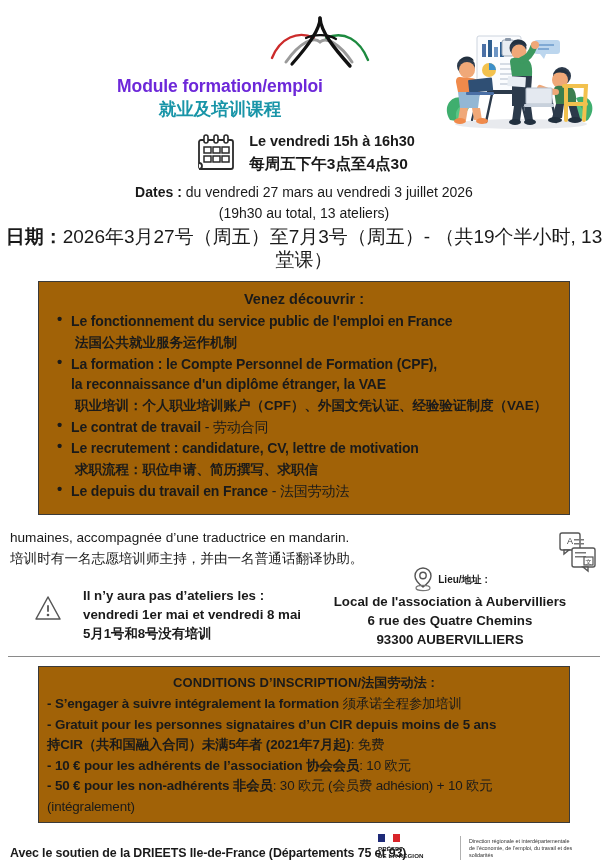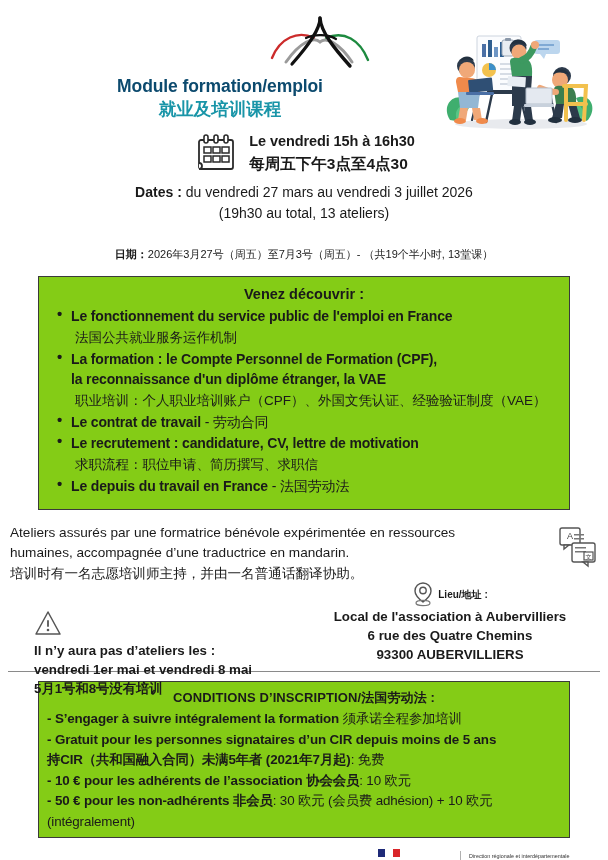--- a/index.html
+++ b/index.html
@@ -12,72 +12,72 @@
   }
   .page { position: relative; width: 608px; height: 860px; }
 
   
   .header { position: relative; height: 128px; }
   .assoc-logo { position: absolute; left: 262px; top: 12px; width: 116px; height: 62px; }
   .illustration { position: absolute; left: 438px; top: 28px; width: 166px; height: 104px; }
 
   .title-block { position: absolute; left: 0; top: 76px; width: 440px; text-align: center; }
   .title-fr {
-    font-size: 17.5px; font-weight: bold; color: #0c4a6e;
+    font-size: 17.5px; font-weight: bold; color: #6d28d9;
     letter-spacing: -0.1px; line-height: 21px;
   }
   .title-cn {
     font-size: 17.5px; font-weight: bold; color: #1995a8;
     line-height: 23px; margin-top: 1px;
   }
 
   
   .schedule { position: relative; padding-top: 2px; }
   .sched-row { display: flex; align-items: flex-start; justify-content: center; gap: 10px; }
   .cal-icon { width: 46px; height: 46px; flex: none; margin-top: 2px; }
   .sched-text { padding-top: 1px; }
   .sched-fr { font-size: 14.5px; font-weight: bold; line-height: 21px; letter-spacing: -0.1px; }
   .sched-cn { font-size: 15.5px; font-weight: bold; line-height: 23px; }
 
   .dates-fr { text-align: center; font-size: 14px; line-height: 21px; margin-top: 4px; }
   .dates-fr b { font-weight: bold; }
   .dates-total { text-align: center; font-size: 14px; line-height: 21px; }
-  .dates-cn { text-align: center; font-size: 11px; line-height: 23px; margin-top: 19px; }
+  .dates-cn { text-align: center; font-size: 19px; line-height: 23px; margin-top: 1px; }
   .dates-cn b { font-weight: bold; }
 
   
   .teal-box {
-    background: #84cc16;
+    background: #a16207;
     border: 1.5px solid #3a3a3a;
     margin: 0 38px;
   }
   .box-main { margin-top: 10px; padding: 7px 10px 12px 10px; }
   .box-title {
     text-align: center; font-size: 14.5px; font-weight: bold;
     line-height: 20px; margin-bottom: 2px;
   }
   ul.topics { list-style: none; }
   ul.topics > li { position: relative; padding-left: 22px; margin-bottom: 1px; }
   ul.topics > li::before {
     content: "•"; position: absolute; left: 8px; top: -1px;
     font-size: 15px; font-weight: bold;
   }
   .t-fr { font-size: 14px; font-weight: bold; line-height: 20.5px; letter-spacing: -0.15px; }
   .t-fr .plain { font-weight: normal; }
-  .t-cn { font-size: 13.5px; font-weight: normal; line-height: 21px; padding-left: 4px; }
+  .t-cn { font-size: 13.5px; font-weight: bold; line-height: 21px; padding-left: 4px; }
 
   
   .notes { position: relative; margin: 13px 38px 0 10px; }
   .notes-fr { font-size: 13.6px; line-height: 20px; width: 480px; }
   .notes-cn { font-size: 13.6px; line-height: 21px; width: 480px; }
   .translate-icon { position: absolute; right: -28px; top: 3px; width: 40px; height: 42px; }
 
   
   .info-cols { position: relative; height: 76px; margin-top: 11px; }
-  .col-left { position: absolute; left: 34px; top: 6px; display: flex; gap: 4px; flex-direction: column; }
+  .col-left { position: absolute; left: 34px; top: 6px; display: flex; gap: 21px; }
   .warn-icon { width: 28px; height: 28px; flex: none; margin-top: 8px; }
   .noclass { font-size: 13.3px; font-weight: bold; line-height: 19px; }
   .col-right { position: absolute; left: 300px; top: -14px; width: 300px; text-align: center; }
   .lieu-head { display: flex; align-items: center; justify-content: center; gap: 4px; }
   .pin-icon { width: 22px; height: 26px; flex: none; }
   .lieu-label { font-size: 10px; font-weight: bold; line-height: 19px; }
   .addr { font-size: 13.3px; font-weight: bold; line-height: 19px; }
 
   .divider { height: 1px; background: #8a8a8a; margin: 0 8px; }
 
@@ -255,21 +255,20 @@
       <text x="12" y="13" font-size="9" text-anchor="middle" fill="#444" font-family="'Liberation Sans',sans-serif">A</text>
       <rect x="16" y="8" width="10" height="1.5" fill="#777"></rect>
       <rect x="16" y="12" width="10" height="1.5" fill="#777"></rect>
       <rect x="14" y="17" width="23" height="19" rx="2" fill="#fff" stroke="#555" stroke-width="1.4"></rect>
       <path d="M30 36 L30 40 L25 36 Z" fill="#fff" stroke="#555" stroke-width="1.4"></path>
       <rect x="17" y="21" width="11" height="1.5" fill="#777"></rect>
       <rect x="17" y="25" width="11" height="1.5" fill="#777"></rect>
       <rect x="26" y="26" width="9" height="8" fill="#fff" stroke="#555" stroke-width="1.2"></rect>
       <text x="30.5" y="33" font-size="6" text-anchor="middle" fill="#444" font-family="'DejaVu Sans',sans-serif">文</text>
     </svg>
-    <div class="notes-fr">Ateliers assurés par une formatrice bénévole expérimentée en ressources</div>
     <div class="notes-fr">humaines,  accompagnée d’une traductrice en mandarin.</div>
     <div class="notes-cn">培训时有一名志愿培训师主持，并由一名普通话翻译协助。</div>
   </div>
 
   <div class="info-cols">
     <div class="col-left">
       <svg class="warn-icon" viewBox="0 0 28 28">
         <path d="M14 3 L26 25 L2 25 Z" fill="#fff" stroke="#555" stroke-width="1.5" stroke-linejoin="round"></path>
         <rect x="13.1" y="11" width="1.8" height="7" rx="0.9" fill="#555"></rect>
         <circle cx="14" cy="21" r="1.3" fill="#555"></circle>

